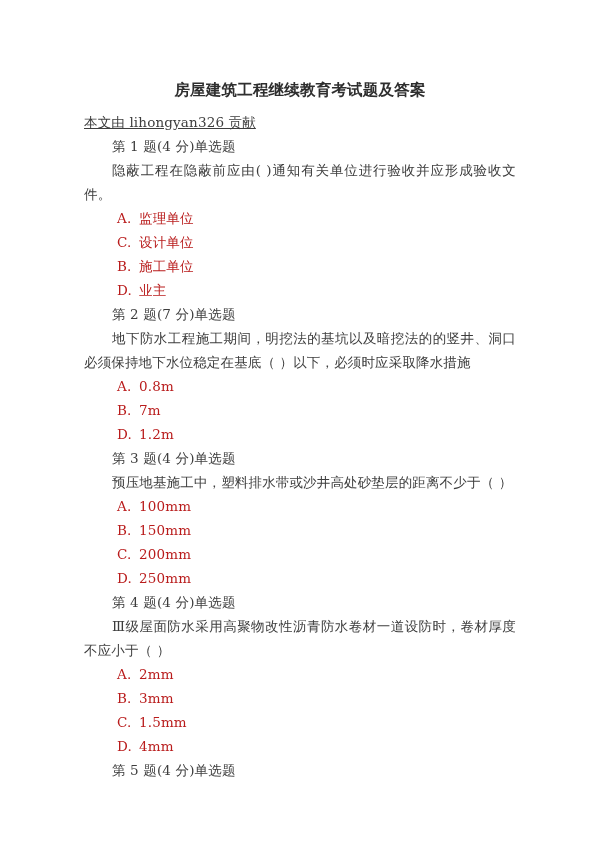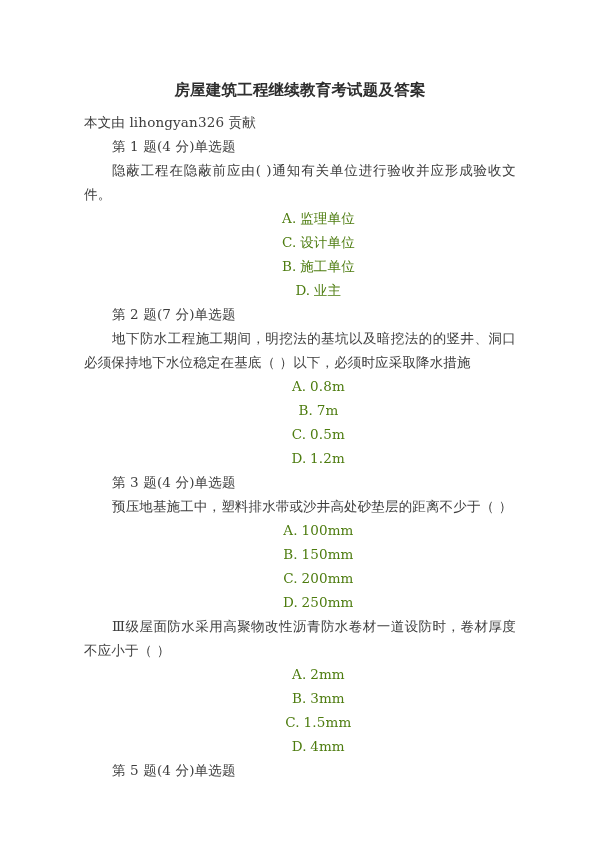--- a/index.html
+++ b/index.html
@@ -56,30 +56,30 @@
     letter-spacing: 0.15px;
     margin: 0;
   }
   
   .qhead {
     text-indent: 28px;
   }
   
   .flush {
     text-indent: 0;
+    text-decoration: underline;
   }
   .option {
     font-size: 13.5px;
     line-height: 24px;
-    color: #4d7c0f;
+    color: #b91c1c;
     margin: 0;
     padding-left: 33px;
     letter-spacing: 0.15px;
     white-space: pre;
-    text-align: center;
   }
   .option .opt-letter {
     display: inline-block;
     width: 22px;
   }
   .latin {
     font-family: "DejaVu Serif", "Liberation Serif", serif;
   }
 </style>
 </head>
@@ -97,30 +97,30 @@
     <p class="para">隐蔽工程在隐蔽前应由( )通知有关单位进行验收并应形成验收文件。</p>
     <p class="option"><span class="opt-letter latin">A.</span><span>监理单位</span></p>
     <p class="option"><span class="opt-letter latin">C.</span><span>设计单位</span></p>
     <p class="option"><span class="opt-letter latin">B.</span><span>施工单位</span></p>
     <p class="option"><span class="opt-letter latin">D.</span><span>业主</span></p>
 
     <p class="para qhead">第 2 题(7 分)单选题</p>
     <p class="para">地下防水工程施工期间，明挖法的基坑以及暗挖法的的竖井、洞口必须保持地下水位稳定在基底（ ）以下，必须时应采取降水措施</p>
     <p class="option"><span class="opt-letter latin">A.</span><span class="latin">0.8m</span></p>
     <p class="option"><span class="opt-letter latin">B.</span><span class="latin">7m</span></p>
-    <p class="option"><span class="opt-letter latin">C.</span><span class="latin">0.5m</span></p>
     <p class="option"><span class="opt-letter latin">D.</span><span class="latin">1.2m</span></p>
 
     <p class="para qhead">第 3 题(4 分)单选题</p>
     <p class="para">预压地基施工中，塑料排水带或沙井高处砂垫层的距离不少于（ ）</p>
     <p class="option"><span class="opt-letter latin">A.</span><span class="latin">100mm</span></p>
     <p class="option"><span class="opt-letter latin">B.</span><span class="latin">150mm</span></p>
     <p class="option"><span class="opt-letter latin">C.</span><span class="latin">200mm</span></p>
     <p class="option"><span class="opt-letter latin">D.</span><span class="latin">250mm</span></p>
 
+    <p class="para qhead">第 4 题(4 分)单选题</p>
     <p class="para">Ⅲ级屋面防水采用高聚物改性沥青防水卷材一道设防时，卷材厚度不应小于（ ）</p>
     <p class="option"><span class="opt-letter latin">A.</span><span class="latin">2mm</span></p>
     <p class="option"><span class="opt-letter latin">B.</span><span class="latin">3mm</span></p>
     <p class="option"><span class="opt-letter latin">C.</span><span class="latin">1.5mm</span></p>
     <p class="option"><span class="opt-letter latin">D.</span><span class="latin">4mm</span></p>
 
     <p class="para qhead">第 5 题(4 分)单选题</p>
 
   </div>
 </div>

